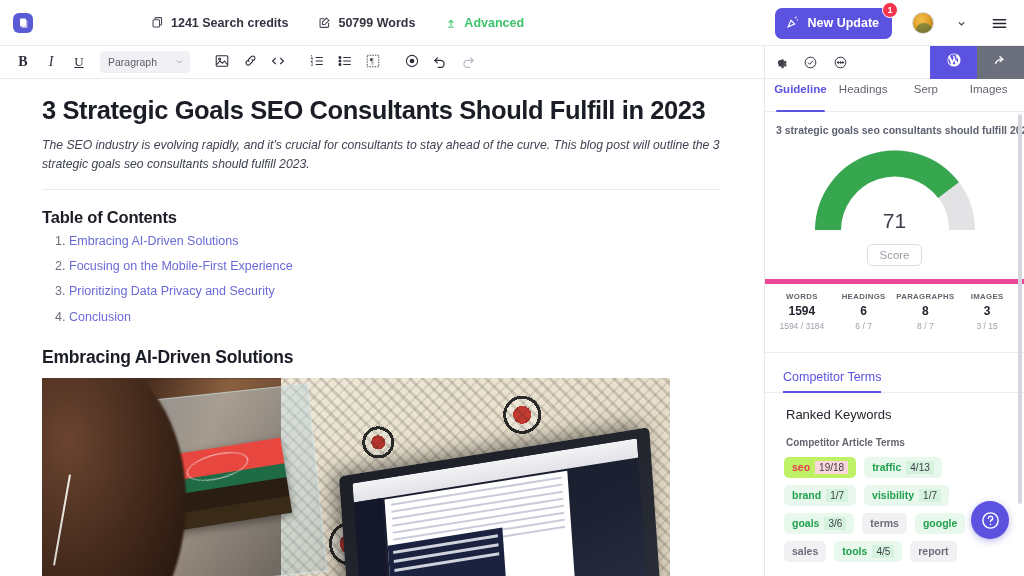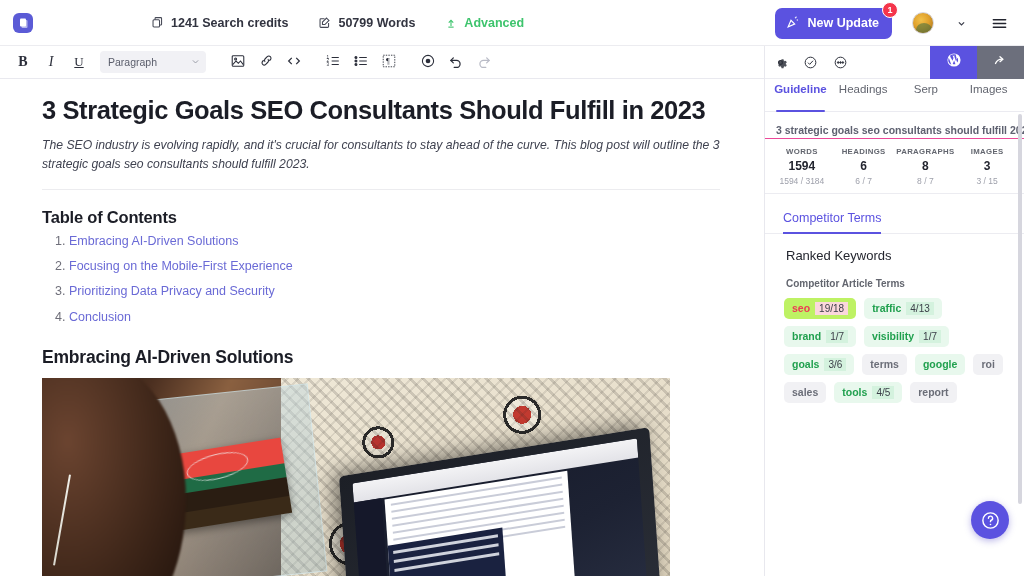--- a/index.html
+++ b/index.html
@@ -101,21 +101,21 @@
   }
   .tb-btn {
     width: 26px; height: 26px;
     display: flex; align-items: center; justify-content: center;
     color: #2b2e3a; cursor: pointer; border-radius: 4px;
     font-size: 14px;
   }
   .tb-btn.redo { color: #b9bbc6; }
   .tb-sep { width: 9px; }
   .tb-select {
-    width: 106px; height: 22px;
+    width: 90px; height: 22px;
     background: #f1f1f5; border-radius: 4px;
     display: flex; align-items: center; justify-content: space-between;
     padding: 0 6px 0 8px;
     font-size: 10.5px; color: #5a5d6b;
     cursor: pointer; margin: 0 6px;
   }
 
   .doc {
     flex: 1; overflow: hidden;
     padding: 16px 44px 0 42px;
@@ -306,22 +306,22 @@
     text-align: center; font-size: 21px; color: #3b3e4a;
   }
   .score-chip {
     margin-top: 10px; margin-bottom: 13px;
     border: 1px solid #dcdce3; border-radius: 5px;
     padding: 4px 11px; font-size: 11.5px; color: #9a9da8;
     background: #fff; cursor: pointer;
   }
 
   .stats {
-    display: flex; border-top: 1px solid #ec4899; border-bottom: 1px solid #ececf1;
-    padding: 8px 6px 7px 6px;
+    display: flex; border-top: 5px solid #ec4899; border-bottom: 1px solid #ececf1;
+    padding: 8px 6px 21px 6px;
   }
   .stat { flex: 1; text-align: center; }
   .stat .lbl { font-size: 7.8px; font-weight: bold; color: #63666f; letter-spacing: .35px; }
   .stat .big { font-size: 12px; font-weight: bold; color: #23252f; margin-top: 3px; }
   .stat .sub { font-size: 8.5px; color: #9ea0ab; margin-top: 3px; }
 
   .ct-tabs { padding: 14px 0 0 18px; }
   .ct-tab {
     display: inline-block; font-size: 12.5px; color: #5b52e0;
     padding-bottom: 7px; border-bottom: 2.5px solid #5b52e0;
@@ -627,20 +627,30 @@
     <div class="side-tabs">
       <div class="side-tab active">Guideline</div>
       <div class="side-tab">Headings</div>
       <div class="side-tab">Serp</div>
       <div class="side-tab">Images</div>
     </div>
 
     <div class="side-scroll">
       <div class="kw-title">3 strategic goals seo consultants should fulfill 2023</div>
 
+      <div class="gauge-wrap">
+        <div class="gauge">
+          <svg width="166" height="88" viewBox="0 0 166 88">
+            <path d="M16 84 A67 67 0 0 1 150 84" fill="none" stroke="#e3e3e5" stroke-width="26"></path>
+            <path d="M16 84 A67 67 0 0 1 136.5 44.2" fill="none" stroke="#37a74f" stroke-width="26"></path>
+          </svg>
+          <div class="gval">71</div>
+        </div>
+        <div class="score-chip">Score</div>
+      </div>
 
       <div class="stats">
         <div class="stat">
           <div class="lbl">WORDS</div>
           <div class="big">1594</div>
           <div class="sub">1594 / 3184</div>
         </div>
         <div class="stat">
           <div class="lbl">HEADINGS</div>
           <div class="big">6</div>

